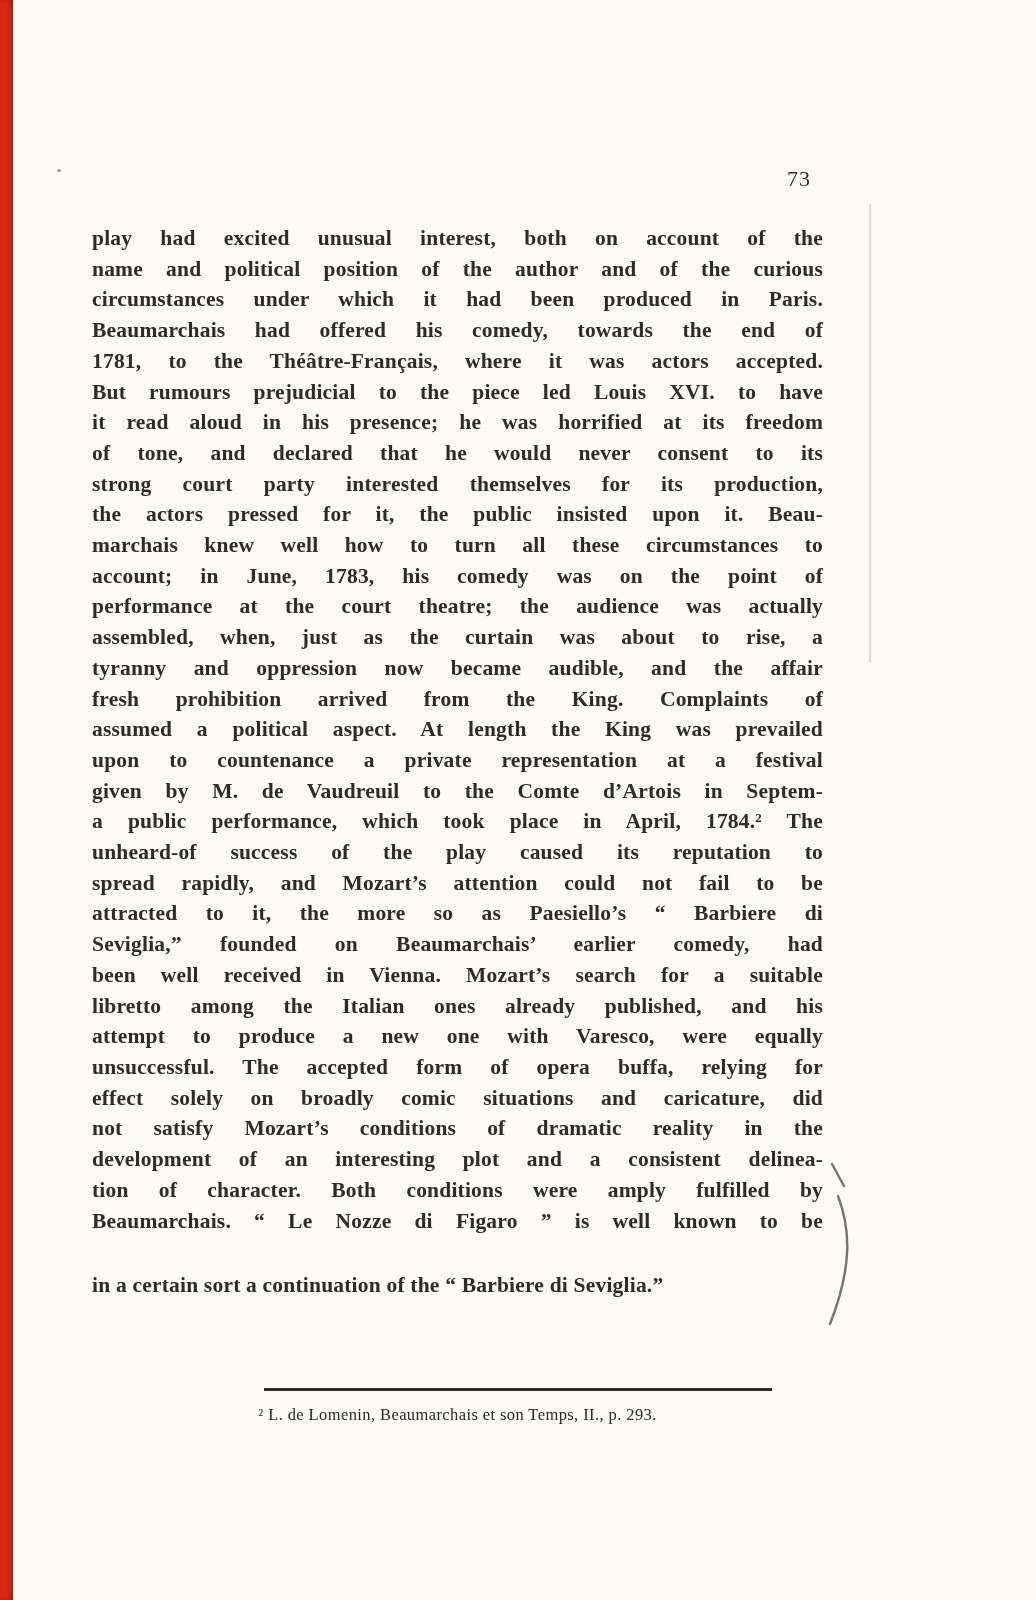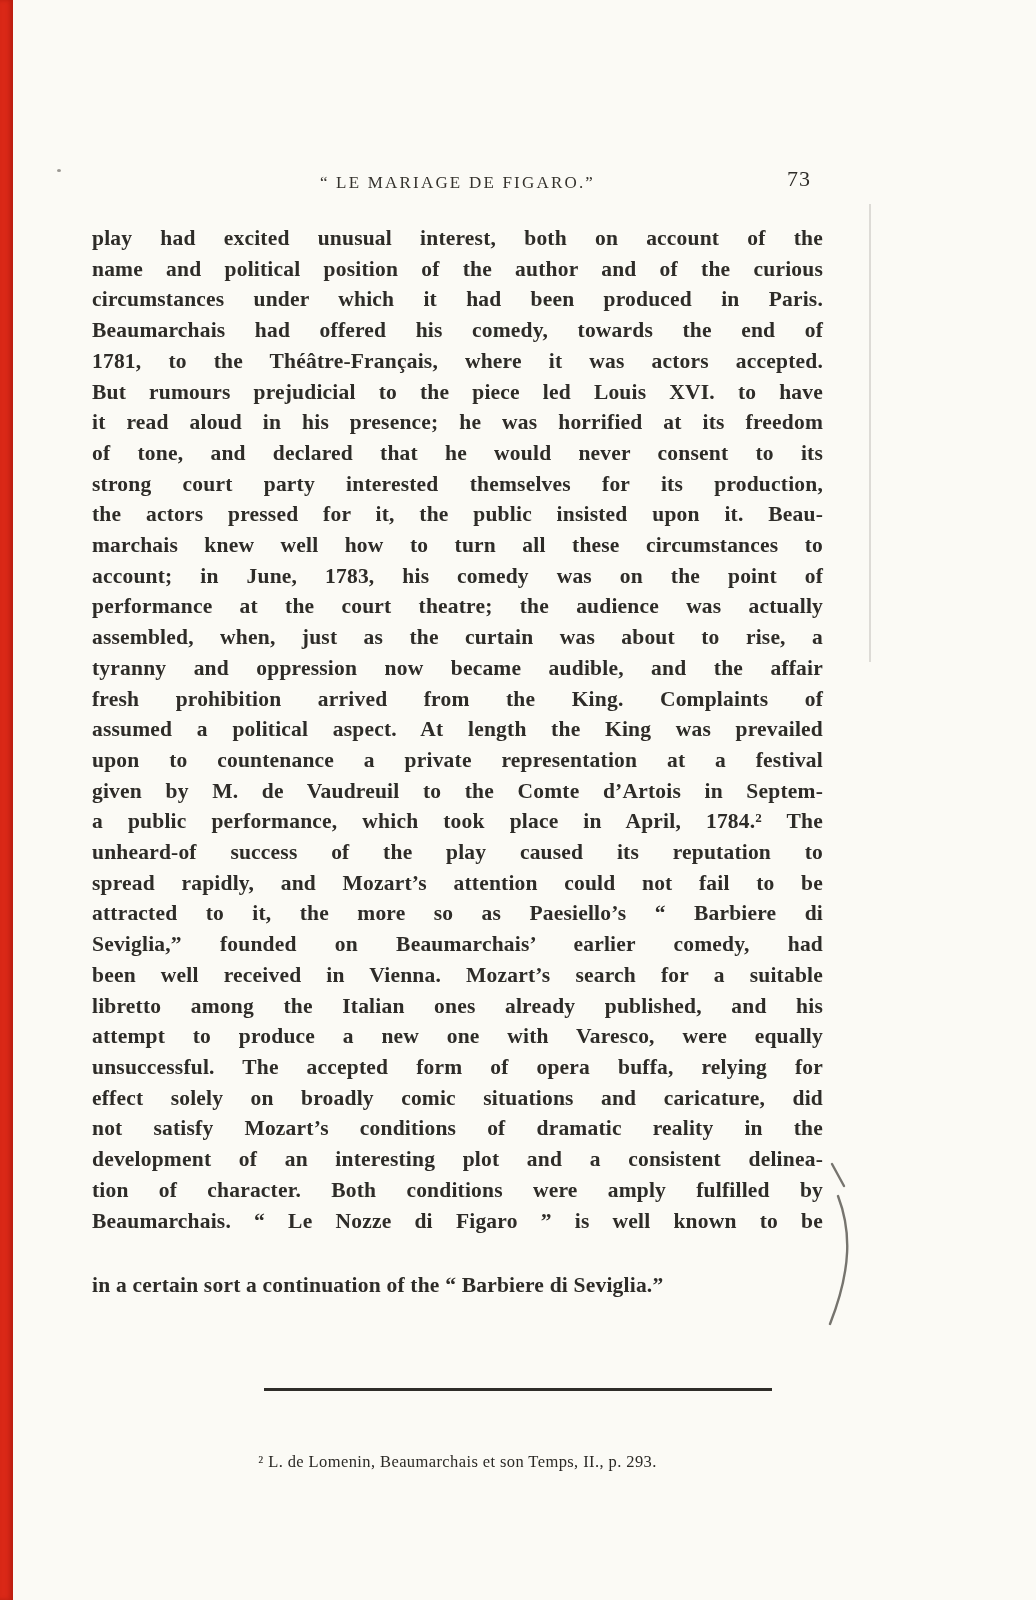--- a/index.html
+++ b/index.html
@@ -57,21 +57,20 @@
     width: 508px; height: 2.5px;
     background: #2f2d29;
   }
   .footnote {
     position: absolute; left: 92px; top: 1405px;
     width: 731px;
     text-align: center;
     font-size: 16.5px;
     letter-spacing: 0.4px;
     color: #2b2925;
-    margin-top: 47px;
   }
   .margin-mark {
     position: absolute; left: 818px; top: 1152px;
   }
   .scan-line-artifact {
     position: absolute; left: 869px; top: 204px;
     width: 2px; height: 458px;
     background: rgba(70, 65, 58, 0.16);
   }
   .dot-artifact {
@@ -84,21 +83,20 @@
 <body>
 
 <div class="scan">
 
   <div class="binding-strip" style="background: rgb(218, 40, 23);"></div>
 
   <div class="dot-artifact"></div>
   <div class="scan-line-artifact"></div>
 
   <div class="header">
-    <div class="header-title">“ LE MARIAGE DE FIGARO.”</div>
     <div class="page-number">73</div>
   </div>
 
   <div class="body-text">
       <div class="line">play had excited unusual interest, both on account of the</div>
       <div class="line">name and political position of the author and of the curious</div>
       <div class="line">circumstances under which it had been produced in Paris.</div>
       <div class="line">Beaumarchais had offered his comedy, towards the end of</div>
       <div class="line">1781, to the Théâtre-Français, where it was actors accepted.</div>
       <div class="line">But rumours prejudicial to the piece led Louis XVI. to have</div>

